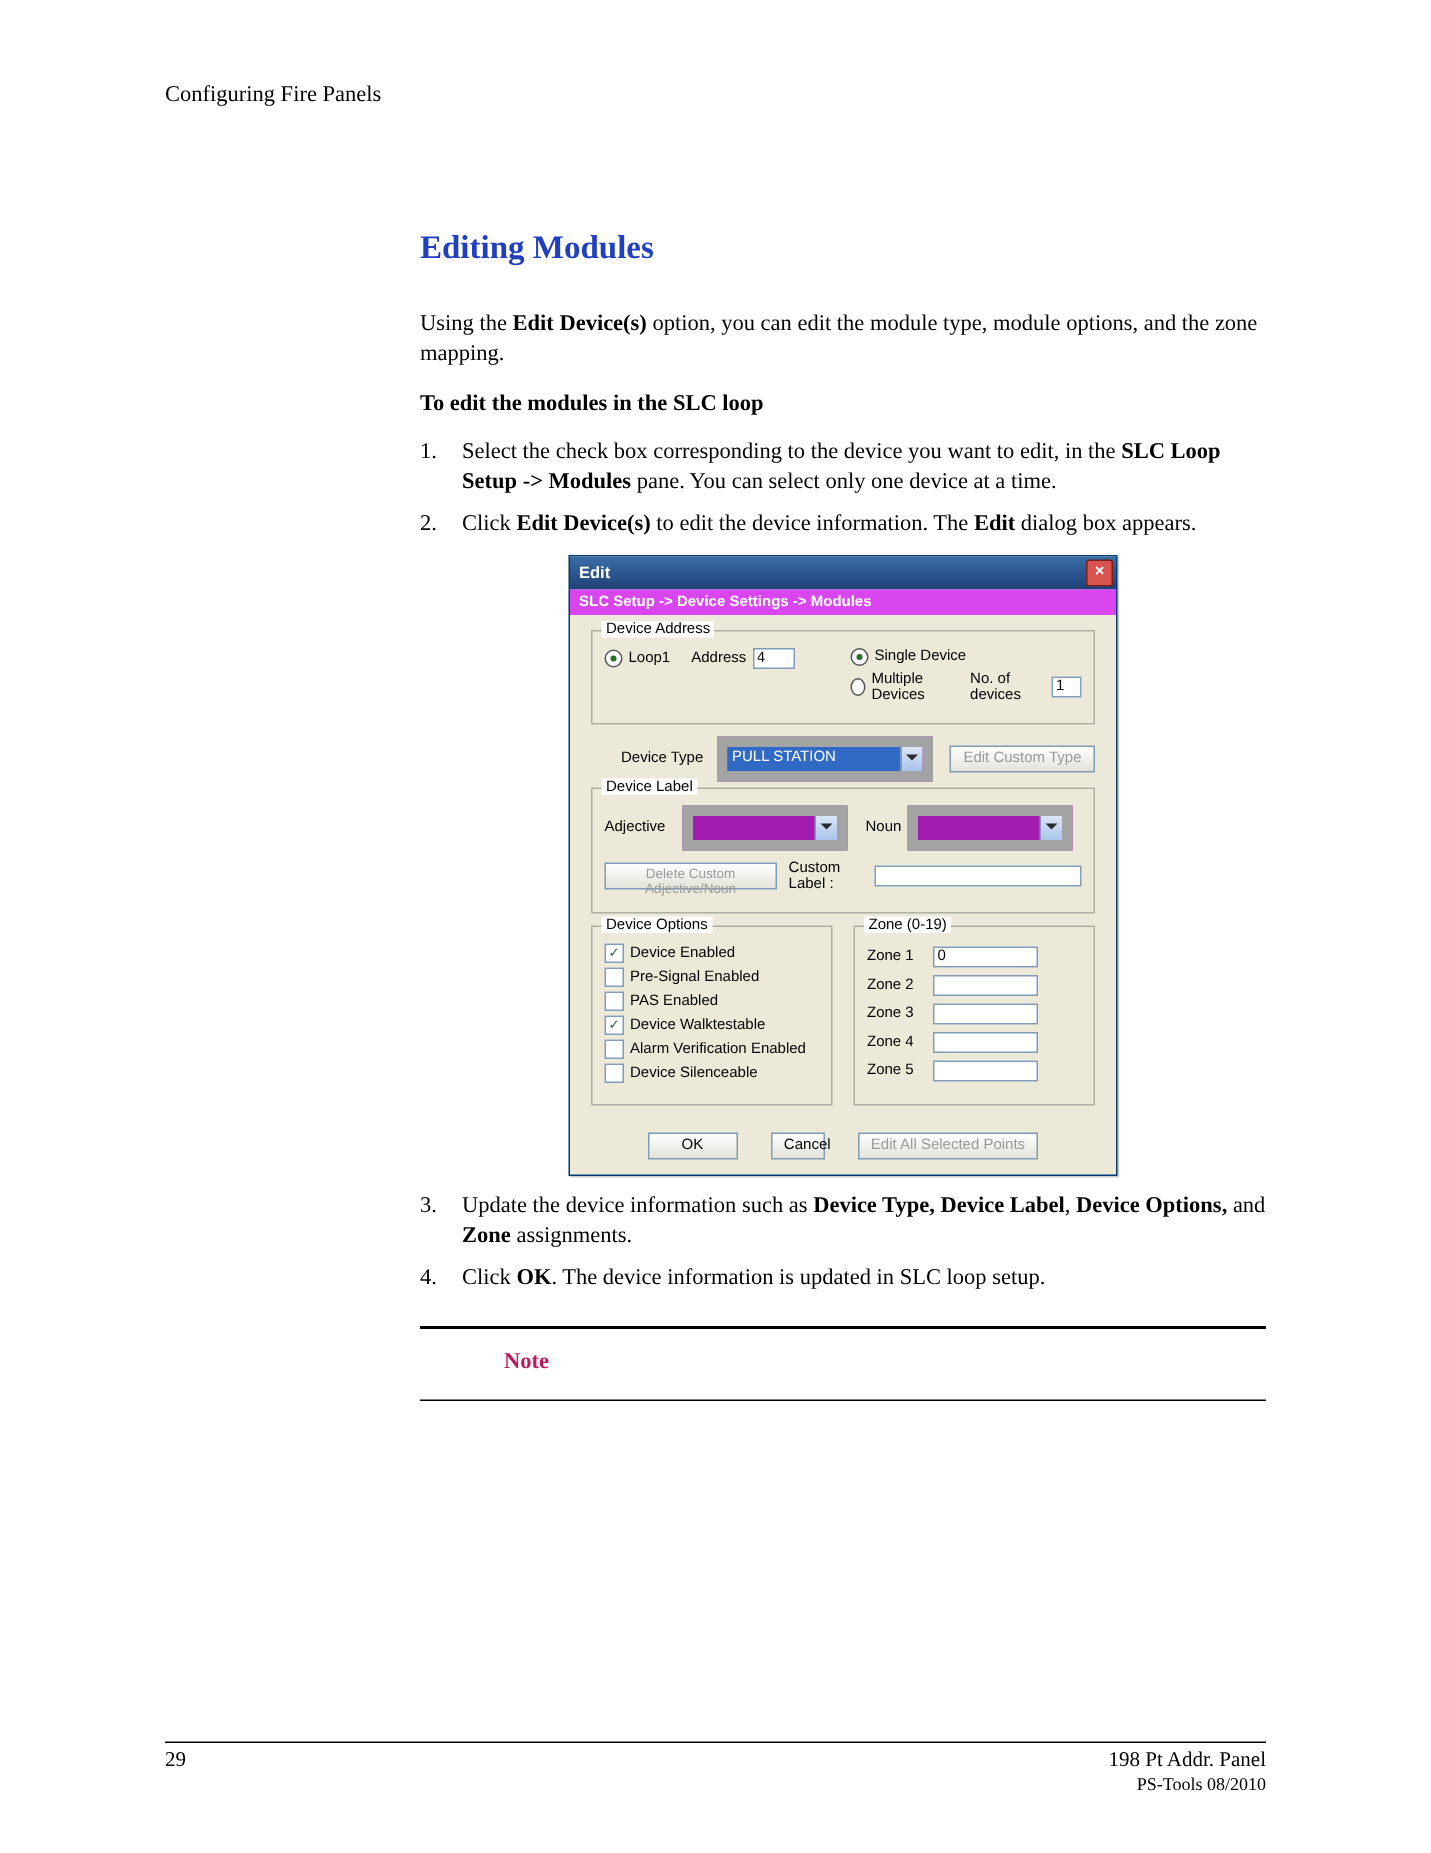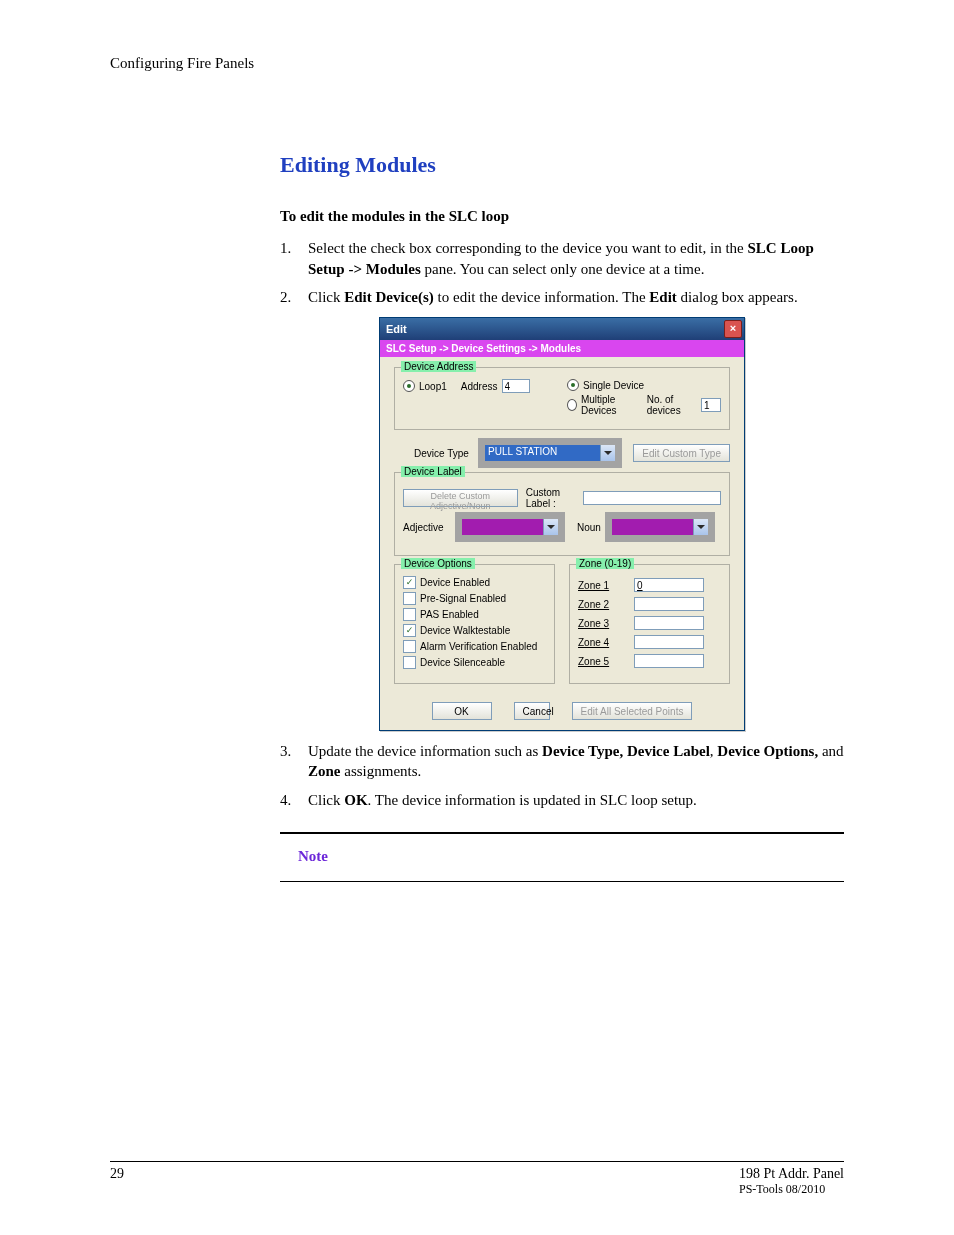--- a/index.html
+++ b/index.html
@@ -59,62 +59,65 @@
   .titlebar .closebtn {
     width:16px;height:16px;background:#d9534f;border:1px solid #7a1e1b;
     color:#fff;font-size:11px;line-height:14px;text-align:center;border-radius:2px;
   }
   .subtitle {
     background:#d946ef;color:#fff;font-weight:bold;font-size:10px;
     padding:3px 6px;
   }
   .dlg-body { padding: 10px 14px 10px 14px; }
   .group { border:1px solid #b0afa4; padding:8px 8px 10px 8px; margin-bottom:8px; position:relative;}
-  .group-title { position:absolute; top:-7px; left:6px; background:#86efac; padding:0 3px; font-size:10px;}
+  .group-title { position:absolute; top:-7px; left:6px; background:#ffffff; padding:0 3px; font-size:10px;}
   .row { display:flex; align-items:center; gap:4px; margin:3px 0;}
   .radio { width:10px;height:10px;border:1px solid #555;border-radius:50%;background:#fff;display:inline-flex;align-items:center;justify-content:center;}
   .radio.on::after{content:"";width:4px;height:4px;background:#2a6e2a;border-radius:50%;}
   .txt-in { border:1px solid #7f9db9; background:#fff; height:14px; padding:0 2px; font-size:10px; box-sizing:border-box;}
   .sel { display:flex; border:7px solid #a3a3a3; background:#a21caf; height:16px;}
   .sel .sv { flex:1; padding:0 3px; font-size:10px; line-height:14px; overflow:hidden;}
   .sel .sv.hi { background:#316ac5; color:#fff;}
   .sel .ar { width:14px; background:linear-gradient(#dbe6f7,#a9c4eb); border-left:1px solid #7f9db9; display:flex;align-items:center;justify-content:center;}
   .sel .ar::after { content:""; border:4px solid transparent; border-top-color:#2b2b2b; margin-top:3px;}
   .btn { border:1px solid #7f9db9; background:linear-gradient(#fff,#e3e3da); font-size:10px; padding:1px 8px; height:18px; box-sizing:border-box;}
   .btn.dis { color:#9a9a9a; }
   .chk { width:11px;height:11px;border:1px solid #7f9db9;background:#fff;display:inline-flex;align-items:center;justify-content:center;font-size:9px;color:#2a6e2a;}
   .chk.on::after{content:"✓";line-height:9px;}
   .two-col { display:flex; gap:14px; }
   .col { flex:1; }
-  .zone-row { display:flex; align-items:center; gap:16px; margin:5px 0;text-decoration:underline;}
+  .zone-row { display:flex; align-items:center; gap:4px; margin:5px 0;}
   .zone-row .lbl { width:40px;}
   .addl { margin-top:6px;}
   .addl textarea { width: 270px; height:28px; border:1px solid #7f9db9; background:#fff; resize:none; font-size:10px; box-sizing:border-box;}
   .btnrow { display:flex; gap:22px; justify-content:center; margin-top:10px;}
   .hr1 { border:0; border-top:2px solid #000; margin:22px 0 10px 0;}
   .hr2 { border:0; border-top:1px solid #000; margin:12px 0 0 0;}
   .note-row { display:flex; align-items:baseline; gap:30px; padding:4px 0 4px 18px;}
-  .note-label { color:#6d28d9; font-weight:bold; }
+  .note-label { color:#be185d; font-weight:bold;margin-left:38px; }
   .footer {
     position:absolute; bottom:38px; left:110px; right:110px;
     border-top:1px solid #000; padding-top:4px;
     display:flex; justify-content:space-between; font-size:14px;
   }
-  .footer .right { text-align:left; }
+  .footer .right { text-align:right; }
   .footer .right .l2 { font-size:12px; }
 </style>
 </head>
 <body>
 
 <div class="page">
   <div class="running-head">Configuring Fire Panels</div>
 
   <div class="content-col">
     <div class="h2">Editing Modules</div>
 
+    <div class="para">
+      <span>Using the </span><span class="bold">Edit Device(s)</span><span> option, you can edit the module type, module options, and the zone mapping.</span>
+    </div>
 
     <div class="para bold">To edit the modules in the SLC loop</div>
 
     <ol class="steps">
       <li>
         <span class="num">1.</span>
         <span class="body"><span>Select the check box corresponding to the device you want to edit, in the </span><span class="bold">SLC Loop Setup -&gt; Modules</span><span> pane. You can select only one device at a time.</span></span>
       </li>
       <li>
         <span class="num">2.</span>
@@ -162,36 +165,36 @@
             <div class="sel" style="width:130px;">
               <span class="sv hi">PULL STATION</span>
               <span class="ar"></span>
             </div>
             <span style="flex:1;"></span>
             <button class="btn dis">Edit Custom Type</button>
           </div>
 
           <div class="group">
             <span class="group-title">Device Label</span>
-            <div class="row" style="margin-top:6px;">
-              <button class="btn dis" style="font-size:9px;">Delete Custom Adjective/Noun</button>
-              <span style="margin-left:4px;">Custom Label :</span>
-              <input class="txt-in" style="flex: 1 1 0%;">
-            </div>
             <div class="row">
               <span style="width:48px;">Adjective</span>
               <div class="sel" style="width:96px;">
                 <span class="sv"></span>
                 <span class="ar"></span>
               </div>
               <span style="margin-left:8px;">Noun</span>
               <div class="sel" style="width:96px;">
                 <span class="sv"></span>
                 <span class="ar"></span>
               </div>
+            </div>
+            <div class="row" style="margin-top:6px;">
+              <button class="btn dis" style="font-size:9px;">Delete Custom Adjective/Noun</button>
+              <span style="margin-left:4px;">Custom Label :</span>
+              <input class="txt-in" style="flex: 1 1 0%;">
             </div>
           </div>
 
           <div class="two-col">
             <div class="col group">
               <span class="group-title">Device Options</span>
               <div class="row">
                   <span class="chk on"></span>
                   <span>Device Enabled</span>
                 </div>

